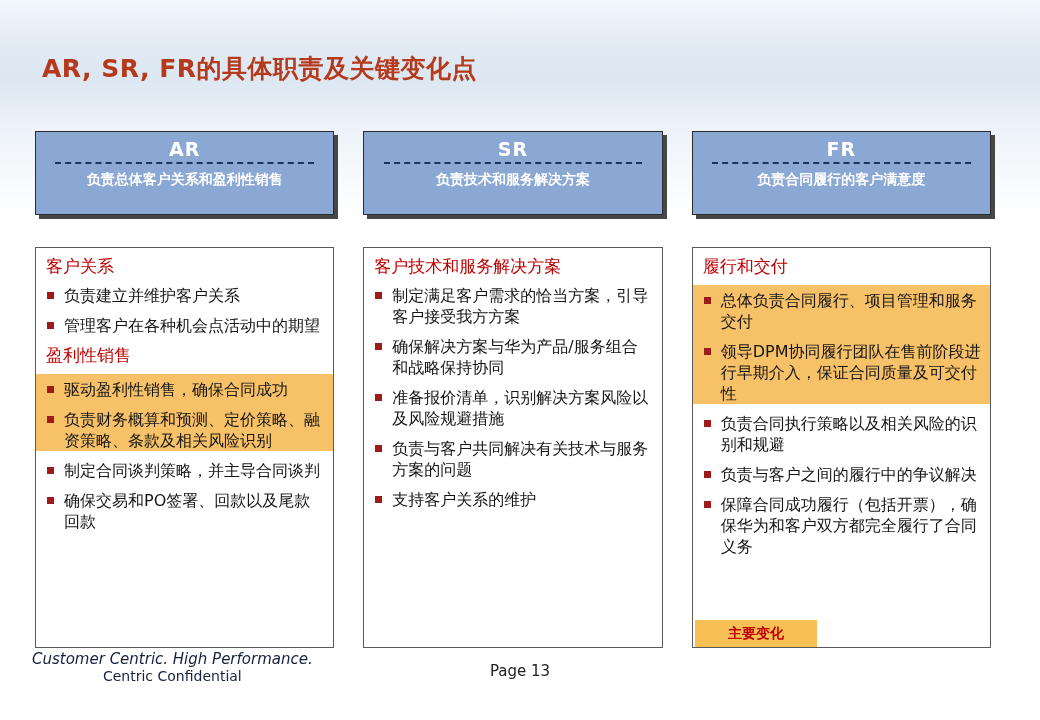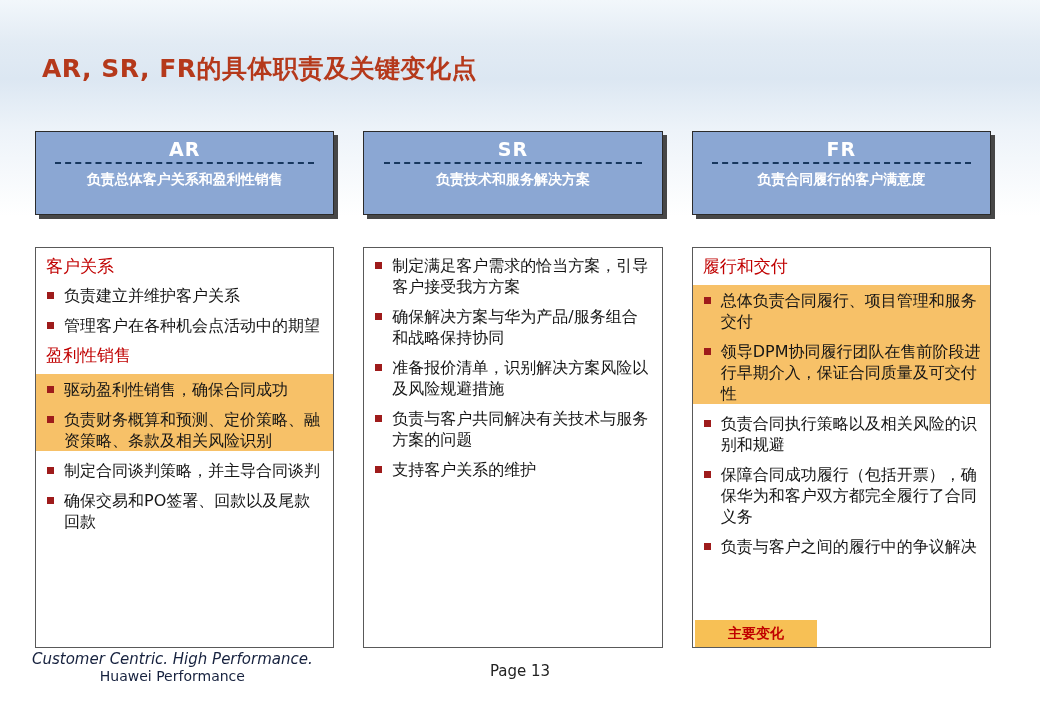--- a/index.html
+++ b/index.html
@@ -108,20 +108,21 @@
       </div>
     </div>
 
     <div class="column">
       <div class="col-header">
         <div class="col-title">SR</div>
         <div class="col-dash"></div>
         <div class="col-subtitle">负责技术和服务解决方案</div>
       </div>
       <div class="col-body">
+        <div class="sec-heading">客户技术和服务解决方案</div>
         <div class="bullet">
           <span class="marker"></span>
           <span class="btext">制定满足客户需求的恰当方案，引导客户接受我方方案</span>
         </div>
         <div class="bullet">
           <span class="marker"></span>
           <span class="btext">确保解决方案与华为产品/服务组合和战略保持协同</span>
         </div>
         <div class="bullet">
           <span class="marker"></span>
@@ -155,34 +156,34 @@
             <span class="marker"></span>
             <span class="btext">领导DPM协同履行团队在售前阶段进行早期介入，保证合同质量及可交付性</span>
           </div>
         </div>
         <div class="bullet">
           <span class="marker"></span>
           <span class="btext">负责合同执行策略以及相关风险的识别和规避</span>
         </div>
         <div class="bullet">
           <span class="marker"></span>
-          <span class="btext">保障合同成功履行（包括开票），确保华为和客户双方都完全履行了合同义务</span>
+          <span class="btext">负责与客户之间的履行中的争议解决</span>
         </div>
         <div class="bullet">
           <span class="marker"></span>
-          <span class="btext">负责与客户之间的履行中的争议解决</span>
+          <span class="btext">保障合同成功履行（包括开票），确保华为和客户双方都完全履行了合同义务</span>
         </div>
       </div>
     </div>
 
   </div>
 
   <div class="tagline">
     <div class="tagline-line1">Customer Centric. High Performance.</div>
-    <div class="tagline-line2">Huawei Performance</div>
+    <div class="tagline-line2">Centric Confidential</div>
   </div>
 
   <div class="page-number">Page 13</div>
 
   <div class="legend">主要变化</div>
 
 
 </div>
 
 </body></html>

